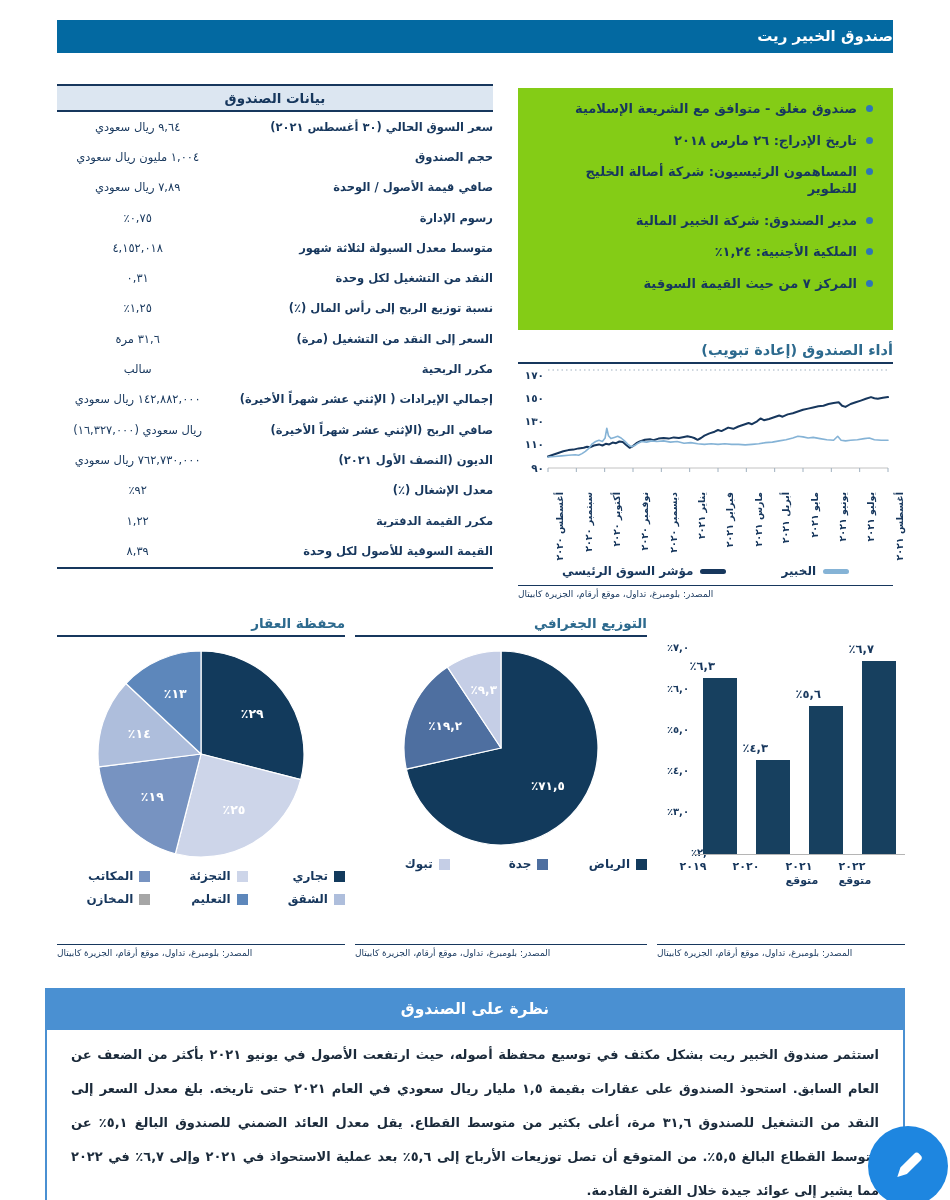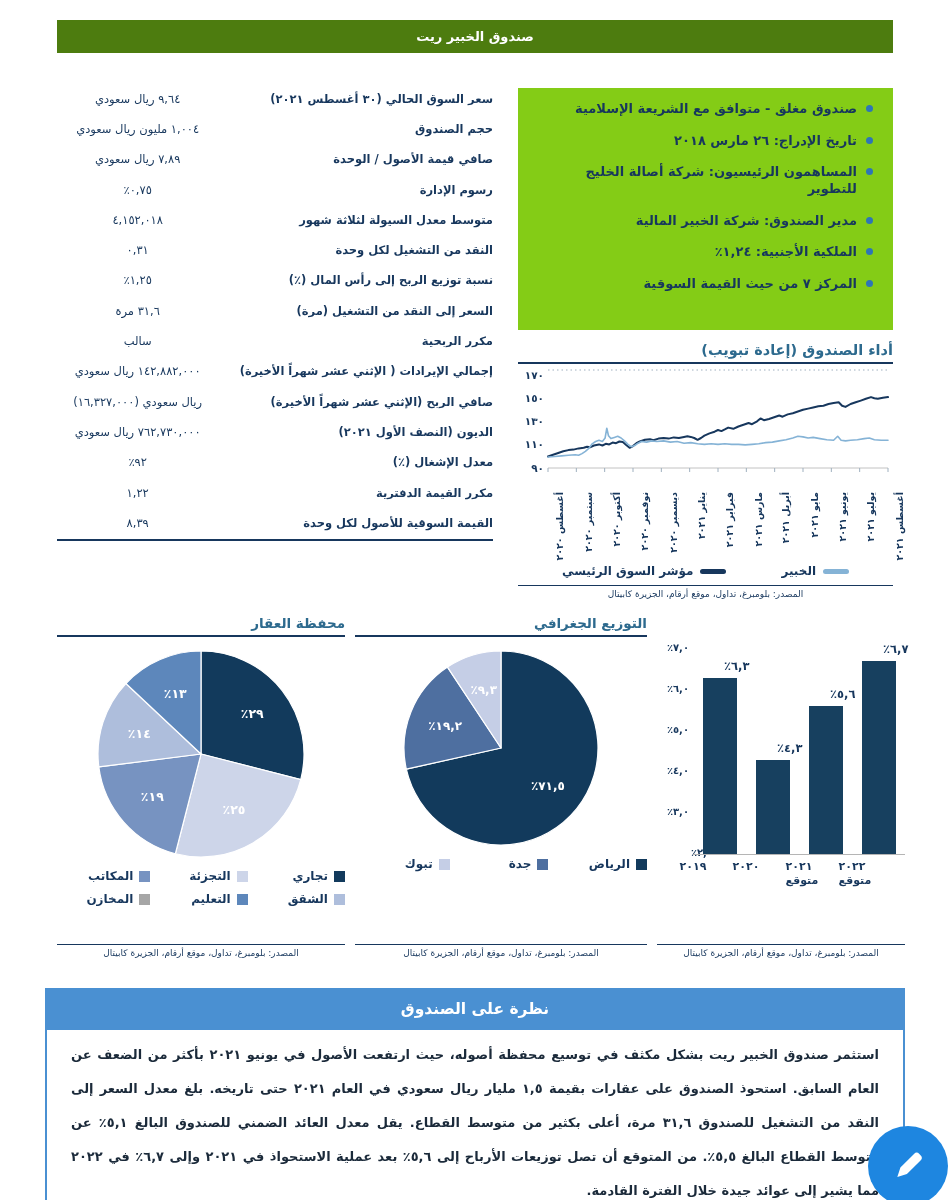--- a/index.html
+++ b/index.html
@@ -2,22 +2,22 @@
 <html lang="ar" dir="rtl"><head>
 <meta charset="utf-8">
 <style>
   html,body{margin:0;padding:0;}
   body{
     width:950px;height:1200px;position:relative;background:#ffffff;
     font-family:"DejaVu Sans",sans-serif;color:#17375d;overflow:hidden;direction:rtl;
   }
   
   .main-header{
-    position:absolute;top:20px;left:57px;right:57px;height:33px;background:#4d7c0f;
-    color:#fff;font-weight:bold;font-size:13px;line-height:33px;text-align:center;
+    position:absolute;top:20px;left:57px;right:57px;height:33px;background:#0369a1;
+    color:#fff;font-weight:bold;font-size:15px;line-height:33px;
   }
   
   .fund-table{position:absolute;top:84px;left:57px;width:436px;}
   .fund-table .thead{
     background:#dce6f1;border-top:2px solid #17375d;border-bottom:2px solid #17375d;
     text-align:center;font-weight:bold;font-size:13.5px;color:#17375d;padding:4px 0;
   }
   .frow{display:flex;align-items:center;min-height:30.3px;}
   .frow .lbl{width:63%;font-weight:bold;font-size:11.5px;line-height:13px;text-align:right;color:#17375d;}
   .frow .val{width:37%;direction:ltr;text-align:center;font-size:11.5px;line-height:13px;color:#17375d;}
@@ -37,62 +37,63 @@
     padding-bottom:4px;border-bottom:2px solid #17375d;
   }
   .perf-months{position:relative;height:72px;}
   .mlabel{position:absolute;top:2px;white-space:nowrap;font-size:9.5px;font-weight:bold;color:#17375d;
     transform-origin:top right;transform:rotate(-90deg);direction:rtl;}
   .legend-row{display:flex;justify-content:center;gap:55px;margin-top:2px;}
   .legend-item{display:flex;align-items:center;gap:7px;font-size:12px;font-weight:bold;color:#17375d;}
   .legend-line{width:26px;height:5px;border-radius:3px;}
   .legend-sq{width:11px;height:11px;flex:0 0 auto;}
   .src{border-top:1.5px solid #17375d;margin-top:7px;padding-top:3px;
-    font-size:9px;color:#17375d;text-align:center;}
+    font-size:9px;color:#17375d;text-align:left;}
   svg text.axis-t{font-family:"DejaVu Sans",sans-serif;font-size:10.5px;font-weight:bold;fill:#17375d;direction:ltr;}
   svg text.pie-t{font-family:"DejaVu Sans",sans-serif;font-weight:bold;fill:#ffffff;direction:ltr;}
   
   .bottom-row{position:absolute;top:615px;right:45px;left:57px;display:flex;justify-content:space-between;}
   .panel{display:flex;flex-direction:column;height:343px;}
   .panel .sec-title{font-size:13.5px;}
   .panel-bar{width:248px;}
   .panel-geo{width:292px;}
   .panel-portfolio{width:288px;}
   .panel-bar .sec-title{font-size:12.5px;}
   .pie-wrap{display:flex;justify-content:center;margin-top:10px;}
   .pie-legend{display:grid;grid-template-columns:repeat(3,1fr);gap:9px 4px;margin-top:8px;}
   .pie-legend .legend-item{font-size:12px;gap:6px;}
   .panel .src{margin-top:auto;}
   
   .bar-plot{position:relative;height:272px;direction:ltr;margin-top:6px;}
   .ytick{position:absolute;left:0;width:32px;text-align:right;font-size:10px;font-weight:bold;
     color:#17375d;direction:ltr;}
   .bar-rect{position:absolute;}
   .bar-base{position:absolute;height:1px;background:#b5b5b5;}
-  .bar-vlabel{position:absolute;text-align:right;font-size:11.5px;font-weight:bold;color:#17375d;direction:ltr;}
+  .bar-vlabel{position:absolute;text-align:left;font-size:11.5px;font-weight:bold;color:#17375d;direction:ltr;}
   .bar-clabel{position:absolute;text-align:left;font-size:11px;font-weight:bold;color:#17375d;line-height:14px;}
   
   .overview{position:absolute;top:988px;left:45px;right:45px;}
   .overview-header{background:#4a90d2;color:#fff;font-weight:bold;font-size:15.5px;
     text-align:center;height:42px;line-height:42px;}
   .overview-body{
     border:2px solid #4a90d2;border-top:none;background:#fff;min-height:160px;
     padding:8px 24px 10px 24px;font-size:13px;font-weight:bold;color:#1b2a3a;
     line-height:34px;text-align:justify;
   }
   
   .fab{position:absolute;left:868px;top:1126px;width:80px;height:80px;border-radius:50%;
     background:#1e86e0;display:flex;align-items:center;justify-content:center;border:none;cursor:pointer;}
 </style>
 </head>
 <body>
 
 <div class="main-header">صندوق الخبير ريت</div>
 
 <div class="fund-table">
+  <div class="thead">بيانات الصندوق</div>
   <div id="fund-rows">
       <div class="frow">
         <div class="lbl">سعر السوق الحالي (٣٠ أغسطس ٢٠٢١)</div>
         <div class="val">٩,٦٤ ريال سعودي</div>
       </div>
       <div class="frow">
         <div class="lbl">حجم الصندوق</div>
         <div class="val">١,٠٠٤ مليون ريال سعودي</div>
       </div>
       <div class="frow">

